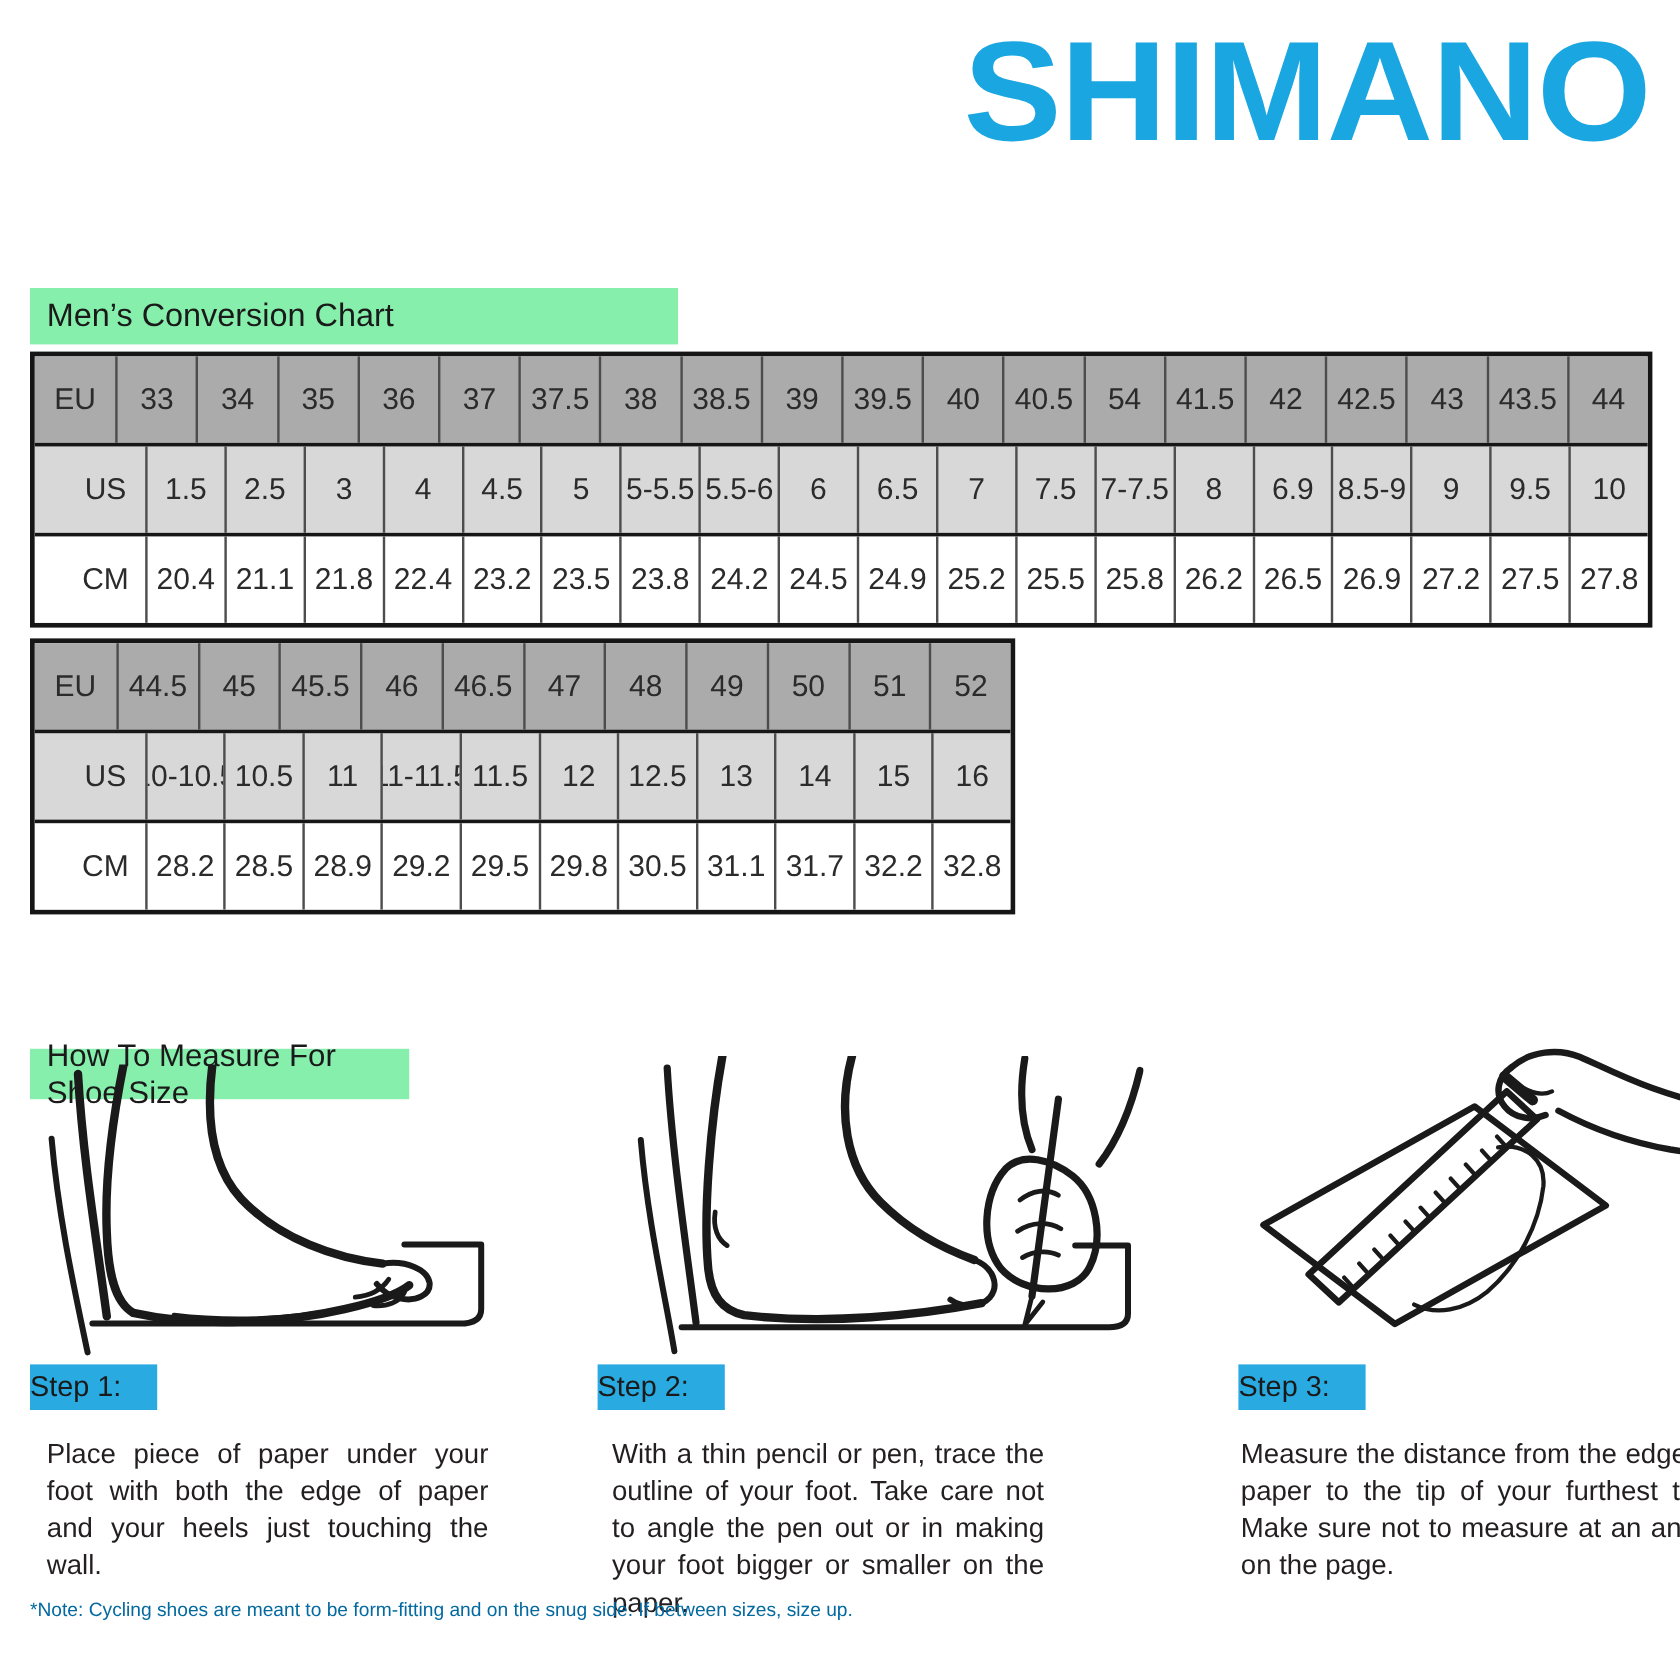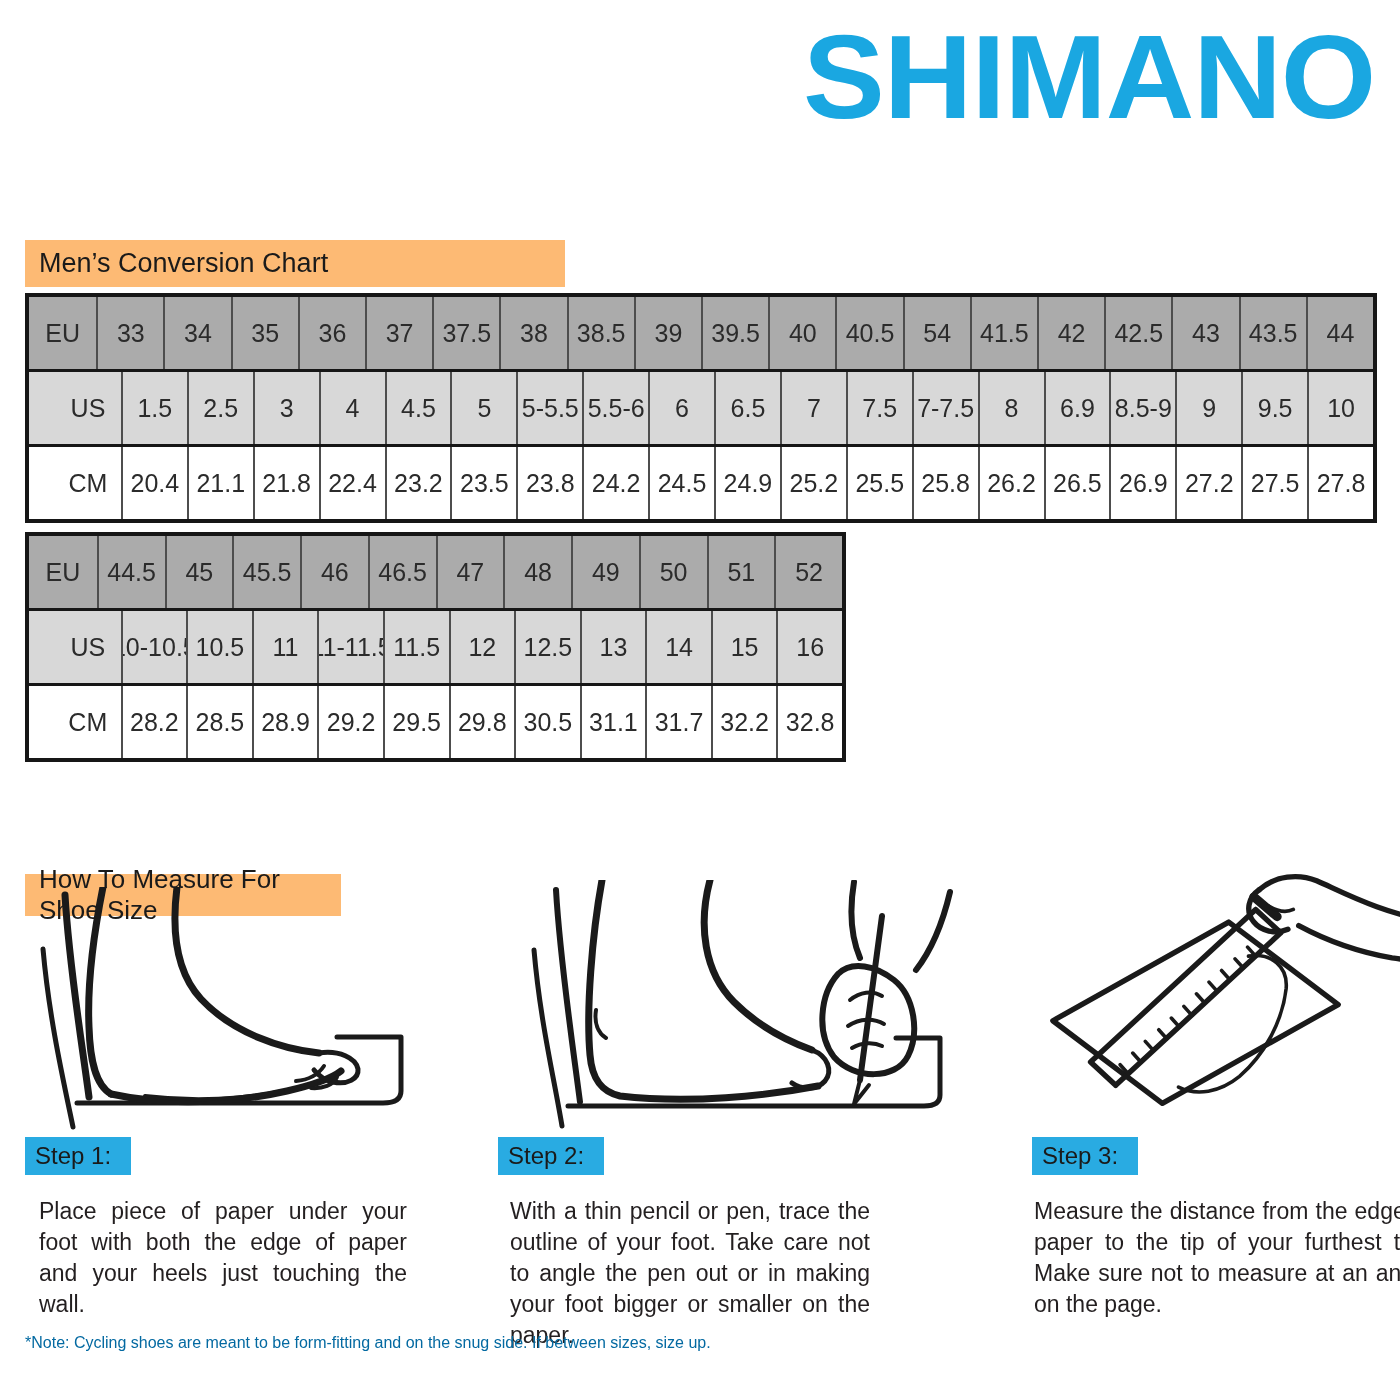--- a/index.html
+++ b/index.html
@@ -9,21 +9,21 @@
   
   .logo {
     position:absolute; top:18px; right:25px;
     font-size:118px; font-weight:bold; line-height:1;
     color:#1aa7e1; letter-spacing:-1px;
     transform:scaleX(1.04); transform-origin:right top;
   }
 
   
   .bar {
-    background:#fdba74; color:#1a1a1a;
+    background:#86efac; color:#1a1a1a;
     display:flex; align-items:center;
     font-size:27px; padding:0 0 0 14px;
   }
   .chart-title-bar { position:absolute; left:25px; top:240px; width:540px; height:47px; }
   .howto-title-bar { position:absolute; left:25px; top:846px; width:316px; height:42px; font-size:26px;margin-top:28px; }
 
   
   .size-table { position:absolute; background:#fff; border:4px solid #161616; }
   .table-1 { left:25px; top:293px; width:1352px; }
   .table-2 { left:25px; top:532px; width:821px; }
@@ -43,21 +43,21 @@
   .step-col { position:absolute; top:880px; }
   .col-1 { left:25px;  width:445px; }
   .col-2 { left:498px; width:455px; }
   .col-3 { left:1032px; width:415px; }
   .illo { height:252px; display:flex; align-items:flex-end; }
   .illo svg { display:block; }
   .illo path { stroke:#1a1a1a; fill:none; stroke-linecap:round; stroke-linejoin:round; }
   .step-bar {
     margin-top:5px; width:106px; height:38px;
     background:#29abe2; color:#1a1a1a;
-    display:flex; align-items:center; padding-left:10px; font-size:24px;
+    display:flex; align-items:center; font-size:24px;
   }
   .step-text {
     margin-top:21px; font-size:23px; line-height:31px;
     text-align:justify; color:#231f20;
   }
   .col-1 .step-text { width:368px; margin-left:14px; }
   .col-2 .step-text { width:360px; margin-left:12px; }
   .col-3 .step-text { width:398px; margin-left:2px; }
 
   .footnote { position:absolute; left:25px; top:1334px; font-size:16px; color:#0369a1; }

